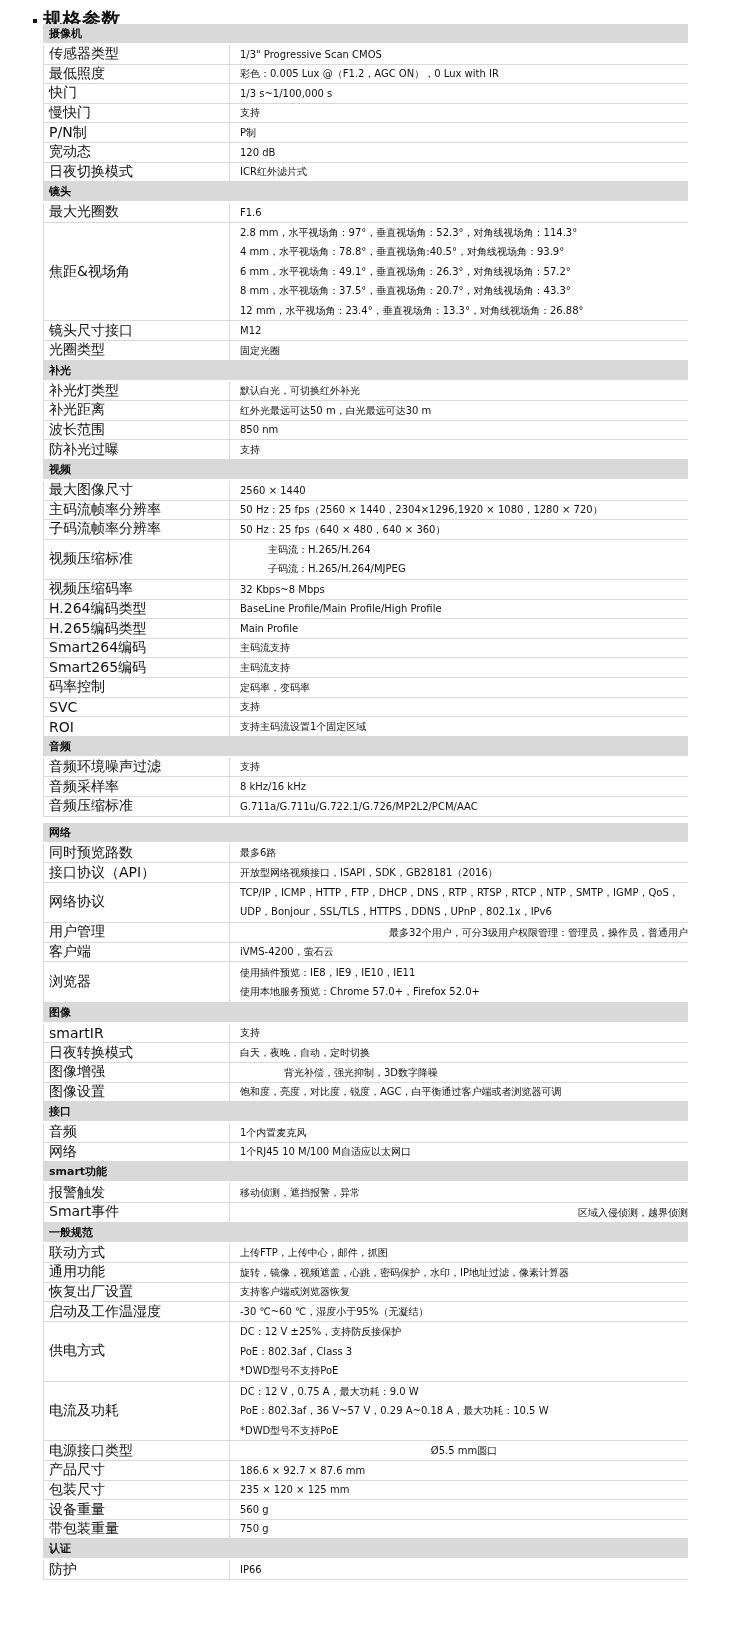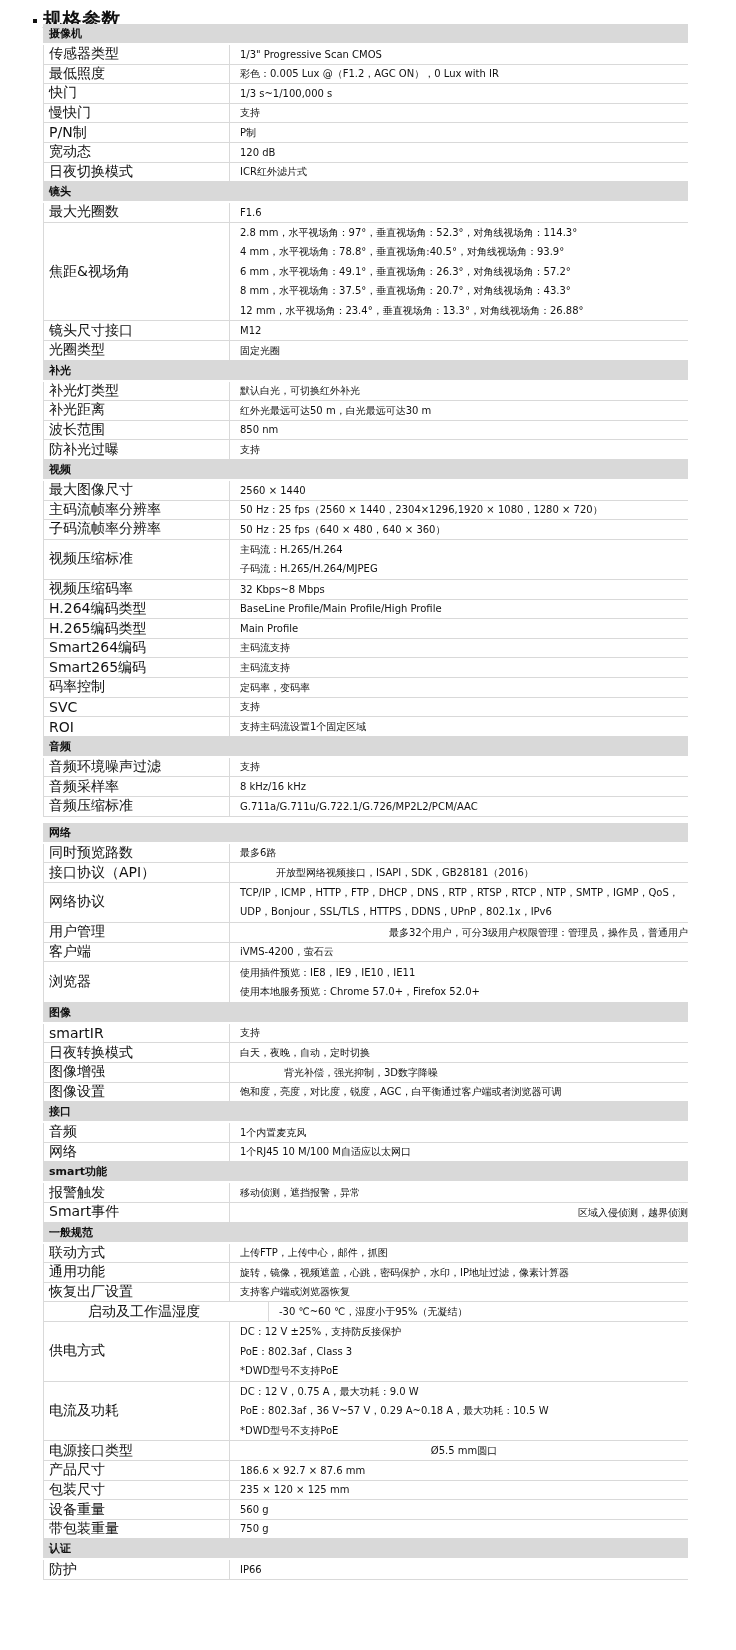--- a/index.html
+++ b/index.html
@@ -144,21 +144,21 @@
         <div class="v">
           <div class="line">50 Hz：25 fps（2560 × 1440，2304×1296,1920 × 1080，1280 × 720）</div>
         </div>
       </div>
       <div class="row" style="height: 18.6px;">
         <div class="k">子码流帧率分辨率</div>
         <div class="v">
           <div class="line">50 Hz：25 fps（640 × 480，640 × 360）</div>
         </div>
       </div>
-      <div class="row" style="height: 39.4px;">
+      <div class="row" style="height: 39.4px; gap: 28px;">
         <div class="k">视频压缩标准</div>
         <div class="v">
           <div class="line">主码流：H.265/H.264</div>
           <div class="line">子码流：H.265/H.264/MJPEG</div>
         </div>
       </div>
       <div class="row" style="height: 18.6px;">
         <div class="k">视频压缩码率</div>
         <div class="v">
           <div class="line">32 Kbps~8 Mbps</div>
@@ -229,21 +229,21 @@
       </div>
     </div>
     <div class="section gap">
       <div class="sec-head">网络</div>
       <div class="row" style="height: 18.6px;">
         <div class="k">同时预览路数</div>
         <div class="v">
           <div class="line">最多6路</div>
         </div>
       </div>
-      <div class="row" style="height: 18.6px; gap: 36px;">
+      <div class="row" style="height: 18.6px;">
         <div class="k">接口协议（API）</div>
         <div class="v">
           <div class="line">开放型网络视频接口，ISAPI，SDK，GB28181（2016）</div>
         </div>
       </div>
       <div class="row" style="height: 39.4px;">
         <div class="k">网络协议</div>
         <div class="v">
           <div class="line">TCP/IP，ICMP，HTTP，FTP，DHCP，DNS，RTP，RTSP，RTCP，NTP，SMTP，IGMP，QoS，</div>
           <div class="line">UDP，Bonjour，SSL/TLS，HTTPS，DDNS，UPnP，802.1x，IPv6</div>
@@ -339,21 +339,21 @@
         <div class="v">
           <div class="line">旋转，镜像，视频遮盖，心跳，密码保护，水印，IP地址过滤，像素计算器</div>
         </div>
       </div>
       <div class="row" style="height: 18.6px;">
         <div class="k">恢复出厂设置</div>
         <div class="v">
           <div class="line">支持客户端或浏览器恢复</div>
         </div>
       </div>
-      <div class="row" style="height: 18.6px; padding-left: 39px;">
+      <div class="row" style="height: 18.6px;">
         <div class="k">启动及工作温湿度</div>
         <div class="v">
           <div class="line">-30 ℃~60 ℃，湿度小于95%（无凝结）</div>
         </div>
       </div>
       <div class="row" style="height: 58.8px;">
         <div class="k">供电方式</div>
         <div class="v">
           <div class="line">DC：12 V ±25%，支持防反接保护</div>
           <div class="line">PoE：802.3af，Class 3</div>

